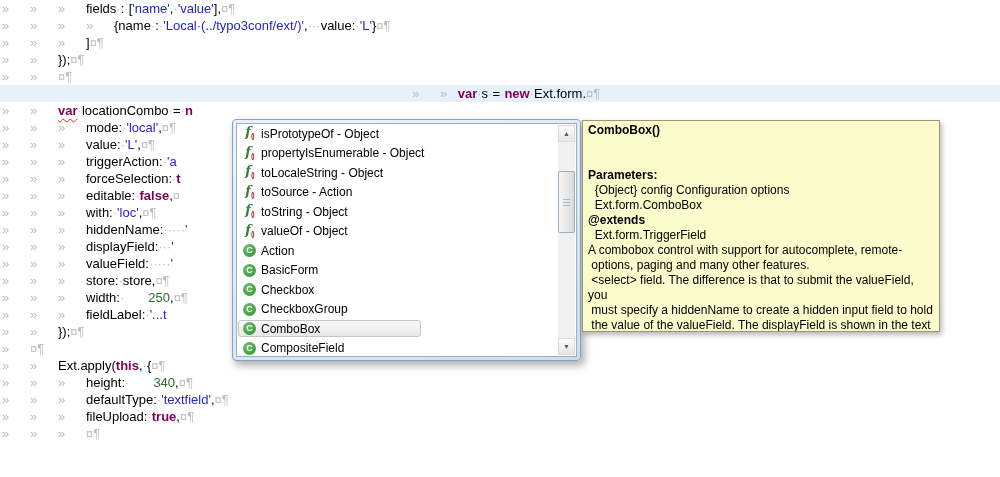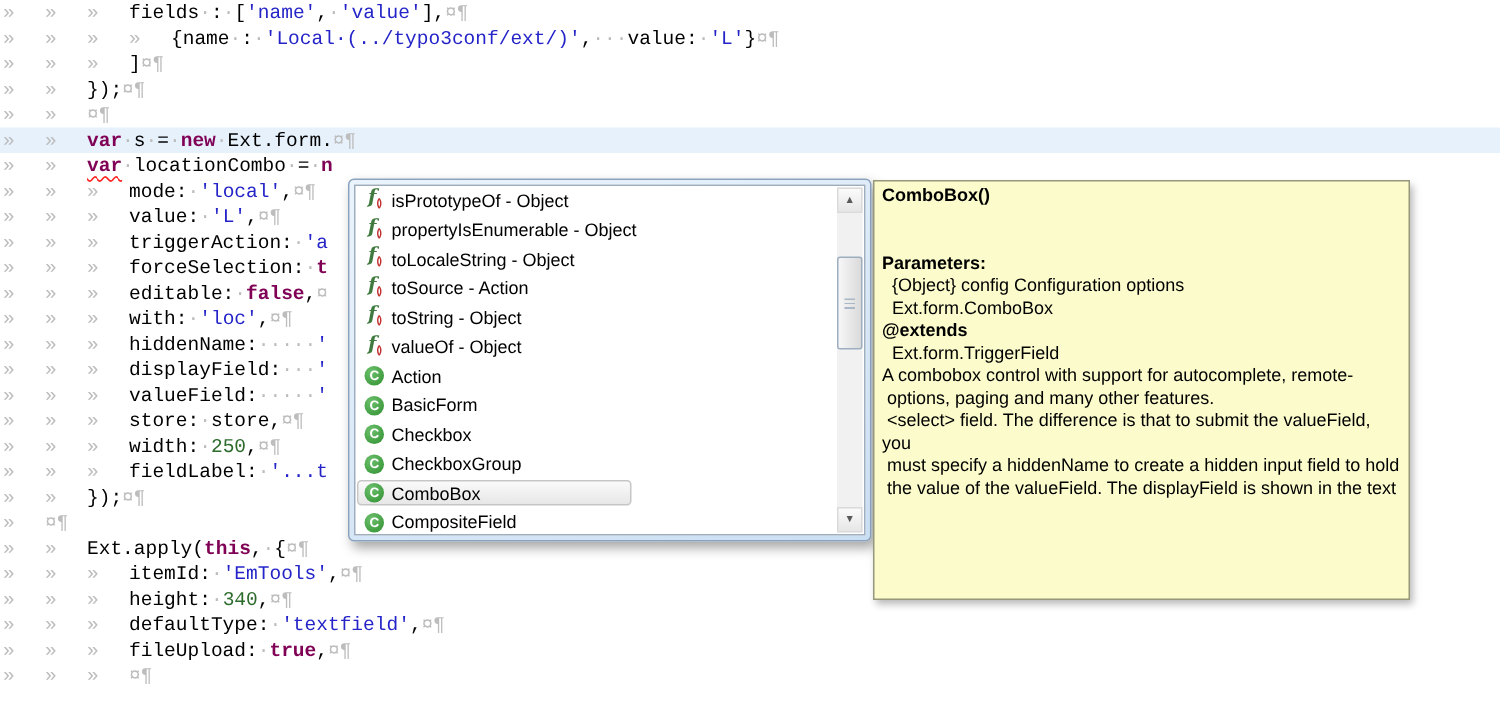--- a/index.html
+++ b/index.html
@@ -2,29 +2,29 @@
 <html style="--kw: #7F0055; --str: #2424C8; --num: #2D6B2D; --ws: #BDBDBD; --line-hl: #E6F1FC; --sq: #FF2020; --clsic: #2F8F2F; --fnic: #3F7A3F; --fnpr: #C03030; --docbg: #FBFBCC;"><head>
 <meta charset="utf-8">
 <style>
   html,body{margin:0;padding:0;background:#fff;}
   #stage{position:relative;width:1000px;height:477px;overflow:hidden;background:#fff;
          font-family:"Liberation Sans","DejaVu Sans",sans-serif;}
 
   
   .editor{position:absolute;left:0;top:0;right:0;bottom:0;background:#fff;}
   .code-line{height:17px;line-height:17px;padding-left:2px;white-space:pre;
-             font-family:Liberation Mono, monospace;font-size:13px;color:#000;}
-  .code-line.hl{background:var(--line-hl);}
+             font-family:Liberation Sans, sans-serif;font-size:13px;color:#000;}
+  .code-line.hl{background:var(--line-hl);text-align:center;}
   .sg-t{display:inline-block;width:28px;color:var(--ws);}
   .sg-w{color:var(--ws);}
   .sg-k{color:var(--kw);font-weight:bold;}
   .sg-q{color:var(--kw);font-weight:bold;text-decoration:underline wavy var(--sq);
         text-decoration-thickness:1px;text-underline-offset:3px;}
   .sg-s{color:var(--str);}
-  .sg-n{color:var(--num);}
+  .sg-n{color:var(--num);margin-left:24px;}
   .sg-d{color:#000;}
 
   
   .popup{position:absolute;left:232px;top:119px;width:349px;height:242px;box-sizing:border-box;
          border:1px solid #89A2BD;border-radius:4px;padding:3px;
          background:linear-gradient(160deg,#EBF4FC,#CBDFF3);
          box-shadow:3px 4px 8px rgba(0,0,0,.35);}
   .clist{position:relative;width:100%;height:100%;box-sizing:border-box;background:#fff;
          border:1px solid #9FAEBE;overflow:hidden;font-size:12px;}
   .citem{height:19.5px;display:flex;align-items:center;position:relative;padding-left:4px;}
@@ -48,21 +48,21 @@
   .sbtn{position:absolute;left:0;width:17px;height:17px;box-sizing:border-box;
         background:linear-gradient(#FBFBFB,#E6E6E6);border:1px solid #DADADA;
         color:#5A5A5A;font-size:7px;line-height:15px;text-align:center;}
   .sbtn.up{top:0;} .sbtn.dn{bottom:0;}
   .sthumb{position:absolute;left:0;top:46px;width:17px;height:62px;box-sizing:border-box;
         background:linear-gradient(90deg,#F7F7F7,#DADADA);border:1px solid #9DAEC0;border-radius:2px;}
   .sthumb::after{content:"";position:absolute;left:4px;top:27px;width:7px;height:7px;
         background:repeating-linear-gradient(#A9B7C6 0 1px,transparent 1px 3px);}
 
   
-  .docpanel{position:absolute;left:582px;top:120px;width:358px;height:280px;box-sizing:border-box;
+  .docpanel{position:absolute;left:582px;top:120px;width:358px;height:212px;box-sizing:border-box;
         background:var(--docbg);border:1px solid #97977A;box-shadow:2px 3px 5px rgba(0,0,0,.28);
         padding:2px 5px;overflow:hidden;font-size:12px;color:#000;}
   .docline{line-height:15px;min-height:15px;white-space:pre-wrap;}
   .docline.b{font-weight:bold;}
 </style>
 </head>
 <body>
 
 <div id="stage">
 
@@ -82,21 +82,20 @@
       <div class="code-line"><span class="sg-t">»</span><span class="sg-t">»</span><span class="sg-t">»</span><span class="sg-d">with:</span><span class="sg-w">·</span><span class="sg-s">'loc'</span><span class="sg-d">,</span><span class="sg-w">¤¶</span></div>
       <div class="code-line"><span class="sg-t">»</span><span class="sg-t">»</span><span class="sg-t">»</span><span class="sg-d">hiddenName:</span><span class="sg-w">·····</span><span class="sg-s">'</span></div>
       <div class="code-line"><span class="sg-t">»</span><span class="sg-t">»</span><span class="sg-t">»</span><span class="sg-d">displayField:</span><span class="sg-w">···</span><span class="sg-s">'</span></div>
       <div class="code-line"><span class="sg-t">»</span><span class="sg-t">»</span><span class="sg-t">»</span><span class="sg-d">valueField:</span><span class="sg-w">·····</span><span class="sg-s">'</span></div>
       <div class="code-line"><span class="sg-t">»</span><span class="sg-t">»</span><span class="sg-t">»</span><span class="sg-d">store:</span><span class="sg-w">·</span><span class="sg-d">store,</span><span class="sg-w">¤¶</span></div>
       <div class="code-line"><span class="sg-t">»</span><span class="sg-t">»</span><span class="sg-t">»</span><span class="sg-d">width:</span><span class="sg-w">·</span><span class="sg-n">250</span><span class="sg-d">,</span><span class="sg-w">¤¶</span></div>
       <div class="code-line"><span class="sg-t">»</span><span class="sg-t">»</span><span class="sg-t">»</span><span class="sg-d">fieldLabel:</span><span class="sg-w">·</span><span class="sg-s">'...t</span></div>
       <div class="code-line"><span class="sg-t">»</span><span class="sg-t">»</span><span class="sg-d">});</span><span class="sg-w">¤¶</span></div>
       <div class="code-line"><span class="sg-t">»</span><span class="sg-w">¤¶</span></div>
       <div class="code-line"><span class="sg-t">»</span><span class="sg-t">»</span><span class="sg-d">Ext.apply(</span><span class="sg-k">this</span><span class="sg-d">,</span><span class="sg-w">·</span><span class="sg-d">{</span><span class="sg-w">¤¶</span></div>
-      <div class="code-line"><span class="sg-t">»</span><span class="sg-t">»</span><span class="sg-t">»</span><span class="sg-d">itemId:</span><span class="sg-w">·</span><span class="sg-s">'EmTools'</span><span class="sg-d">,</span><span class="sg-w">¤¶</span></div>
       <div class="code-line"><span class="sg-t">»</span><span class="sg-t">»</span><span class="sg-t">»</span><span class="sg-d">height:</span><span class="sg-w">·</span><span class="sg-n">340</span><span class="sg-d">,</span><span class="sg-w">¤¶</span></div>
       <div class="code-line"><span class="sg-t">»</span><span class="sg-t">»</span><span class="sg-t">»</span><span class="sg-d">defaultType:</span><span class="sg-w">·</span><span class="sg-s">'textfield'</span><span class="sg-d">,</span><span class="sg-w">¤¶</span></div>
       <div class="code-line"><span class="sg-t">»</span><span class="sg-t">»</span><span class="sg-t">»</span><span class="sg-d">fileUpload:</span><span class="sg-w">·</span><span class="sg-k">true</span><span class="sg-d">,</span><span class="sg-w">¤¶</span></div>
       <div class="code-line"><span class="sg-t">»</span><span class="sg-t">»</span><span class="sg-t">»</span><span class="sg-w">¤¶</span></div>
     </div>
 
   <div class="popup">
     <div class="clist" id="clist">
       <div class="citem">
           <span class="icw">

